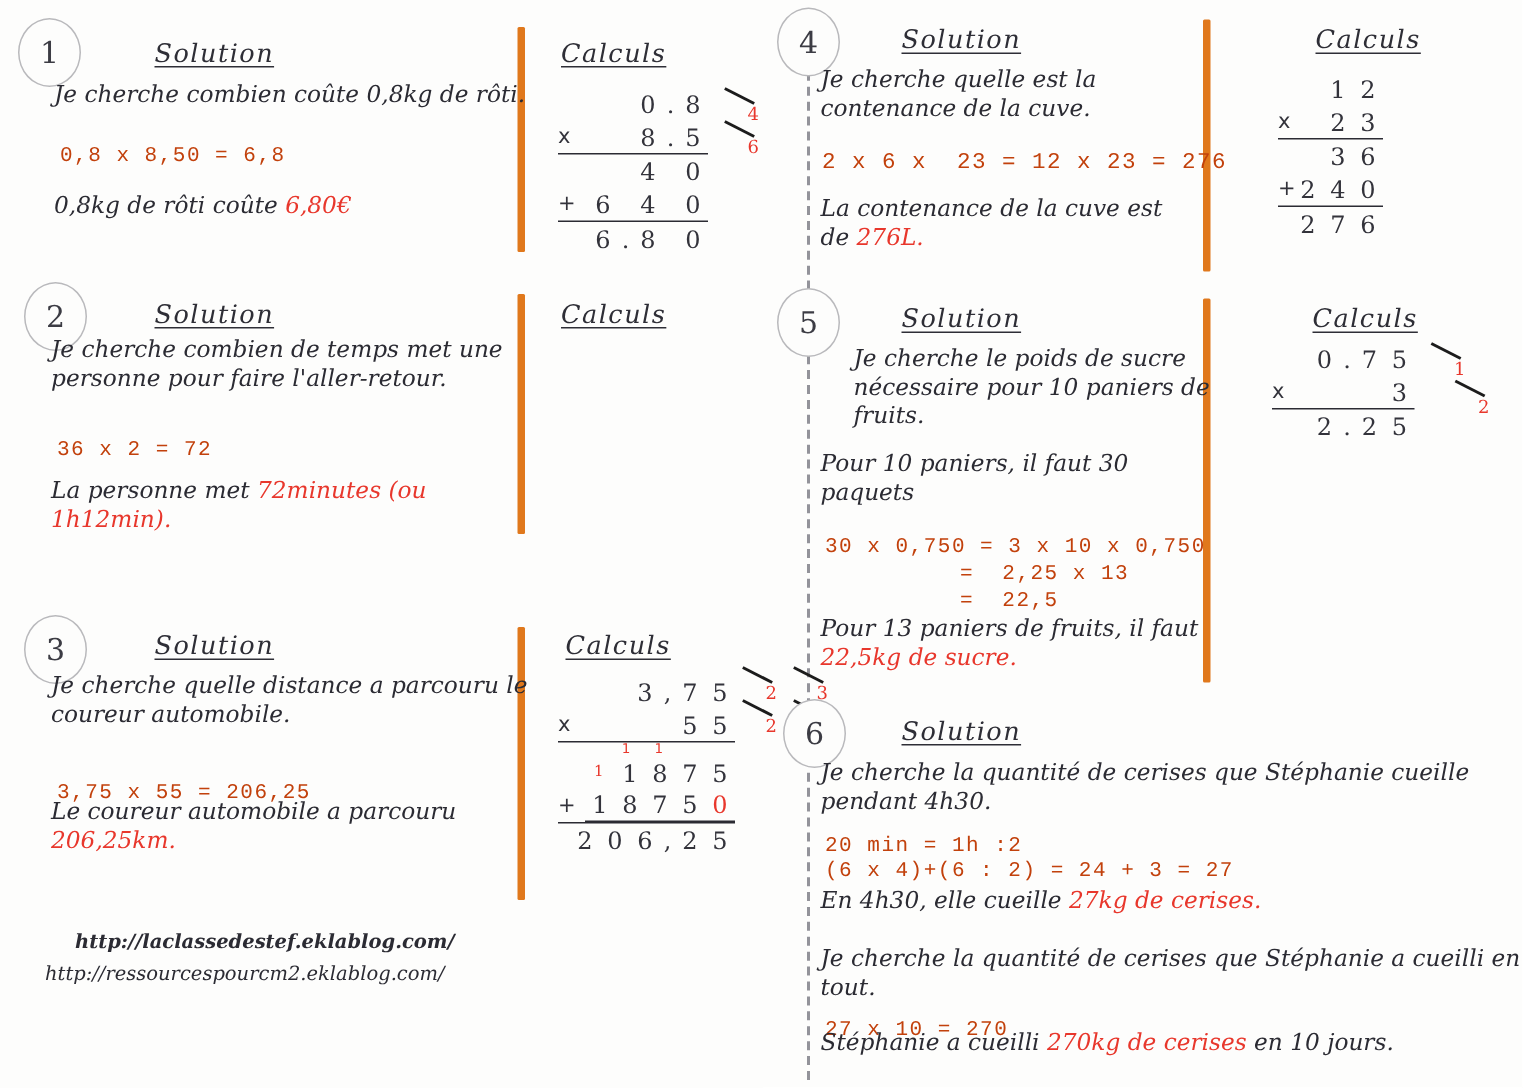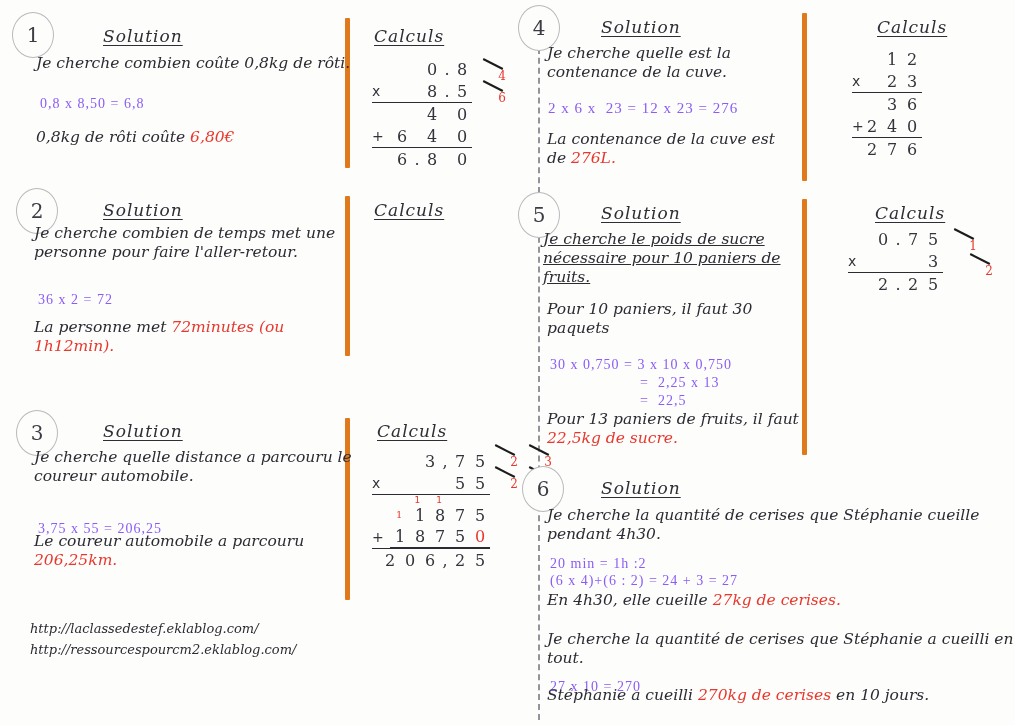--- a/index.html
+++ b/index.html
@@ -15,22 +15,22 @@
 
   
   .shead{font-style:italic;font-size:17px;letter-spacing:1px;text-decoration:underline;
          text-underline-offset:3px;color:#2e2e36;}
 
   
   .cur{font-style:italic;font-size:15.5px;line-height:19px;color:#2b2b33;}
   .nowrap{white-space:nowrap;}
 
   
-  .prt{font-family:Liberation Serif, serif;font-size:14px;letter-spacing:1px;
-       color:#8b5cf6;white-space:pre;}
+  .prt{font-family:Liberation Mono, monospace;font-size:14px;letter-spacing:1px;
+       color:#c2410c;white-space:pre;}
 
   .red{color:#e8372c;}
 
   
   .obar{width:5px;background:#e0781c;border-radius:1px;}
 
   
   .vdash{border-left:2px dashed #93939a;width:0;}
 
   
@@ -231,21 +231,21 @@
             </span>
             <span class="carry">
               <b>3</b>
             </span>
           </div>
         </div>
       </div>
   </section>
 
   <div class="abs" style="left:30px;top:618px;">
-    <div class="url" style="margin-left:0;">http://laclassedestef.eklablog.com/</div>
+    <div class="url" style="margin-left:20px;font-weight:bold;">http://laclassedestef.eklablog.com/</div>
     <div class="url">http://ressourcespourcm2.eklablog.com/</div>
   </div>
 
   <section>
     <div class="abs numc" style="left:518px;top:5px;">
       <span>4</span>
     </div>
     <div class="abs shead" style="left:601px;top:17px;">Solution</div>
     <div class="abs obar" style="left:802px;top:13px;height:168px;"></div>
     <div class="abs shead" style="left:877px;top:17px;">Calculs</div>
@@ -295,21 +295,21 @@
   </section>
 
   <section>
     <div class="abs numc" style="left:518px;top:192px;">
       <span>5</span>
     </div>
     <div class="abs shead" style="left:601px;top:203px;">Solution</div>
     <div class="abs obar" style="left:802px;top:199px;height:256px;"></div>
     <div class="abs shead" style="left:875px;top:203px;">Calculs</div>
 
-    <div class="abs cur" style="left:543px;top:230px;width:245px;text-decoration:underline;">Je cherche le poids de sucre nécessaire pour 10 paniers de fruits.</div>
+    <div class="abs cur" style="left:569px;top:230px;width:245px;">Je cherche le poids de sucre nécessaire pour 10 paniers de fruits.</div>
     <div class="abs cur" style="left:547px;top:300px;width:245px;">Pour 10 paniers, il faut 30 paquets</div>
     <div class="abs prt" style="left:550px;top:357px;">30 x 0,750 = 3 x 10 x 0,750</div>
     <div class="abs prt" style="left:640px;top:375px;">=  2,25 x 13</div>
     <div class="abs prt" style="left:640px;top:393px;">=  22,5</div>
     <div class="abs cur" style="left:547px;top:410px;width:255px;">
       <span>Pour 13 paniers de fruits, il faut </span><span class="red">22,5kg de sucre.</span>
     </div>
 
     <div class="mult" id="p5-mult" style="left:848px;top:228px;width:95px;">
         <div class="calc-row">

